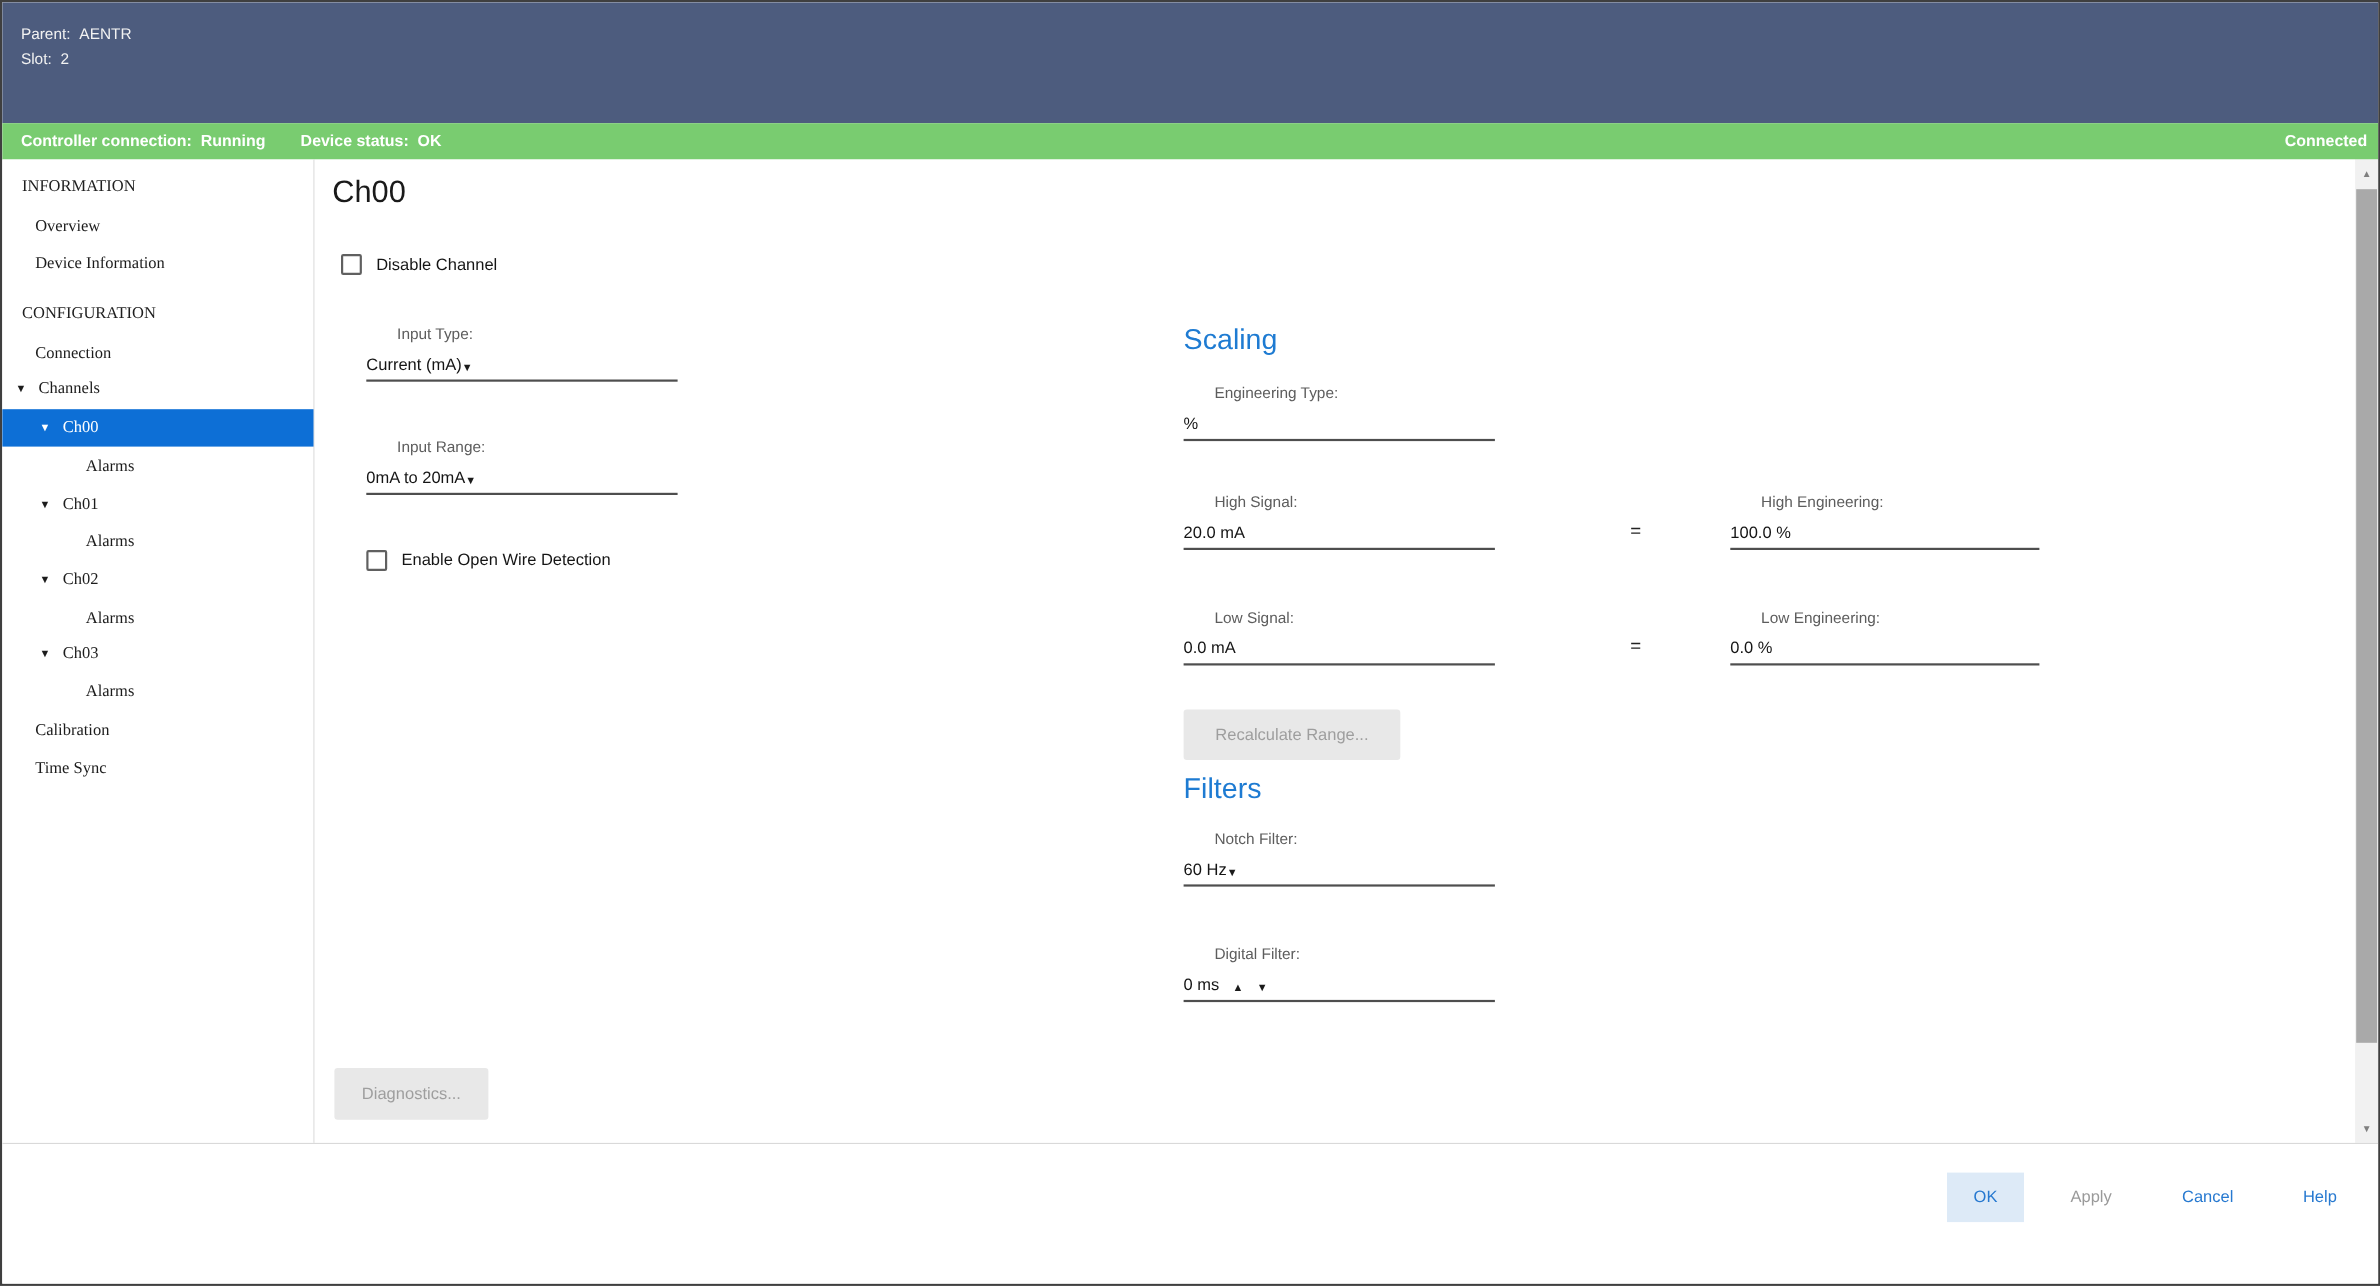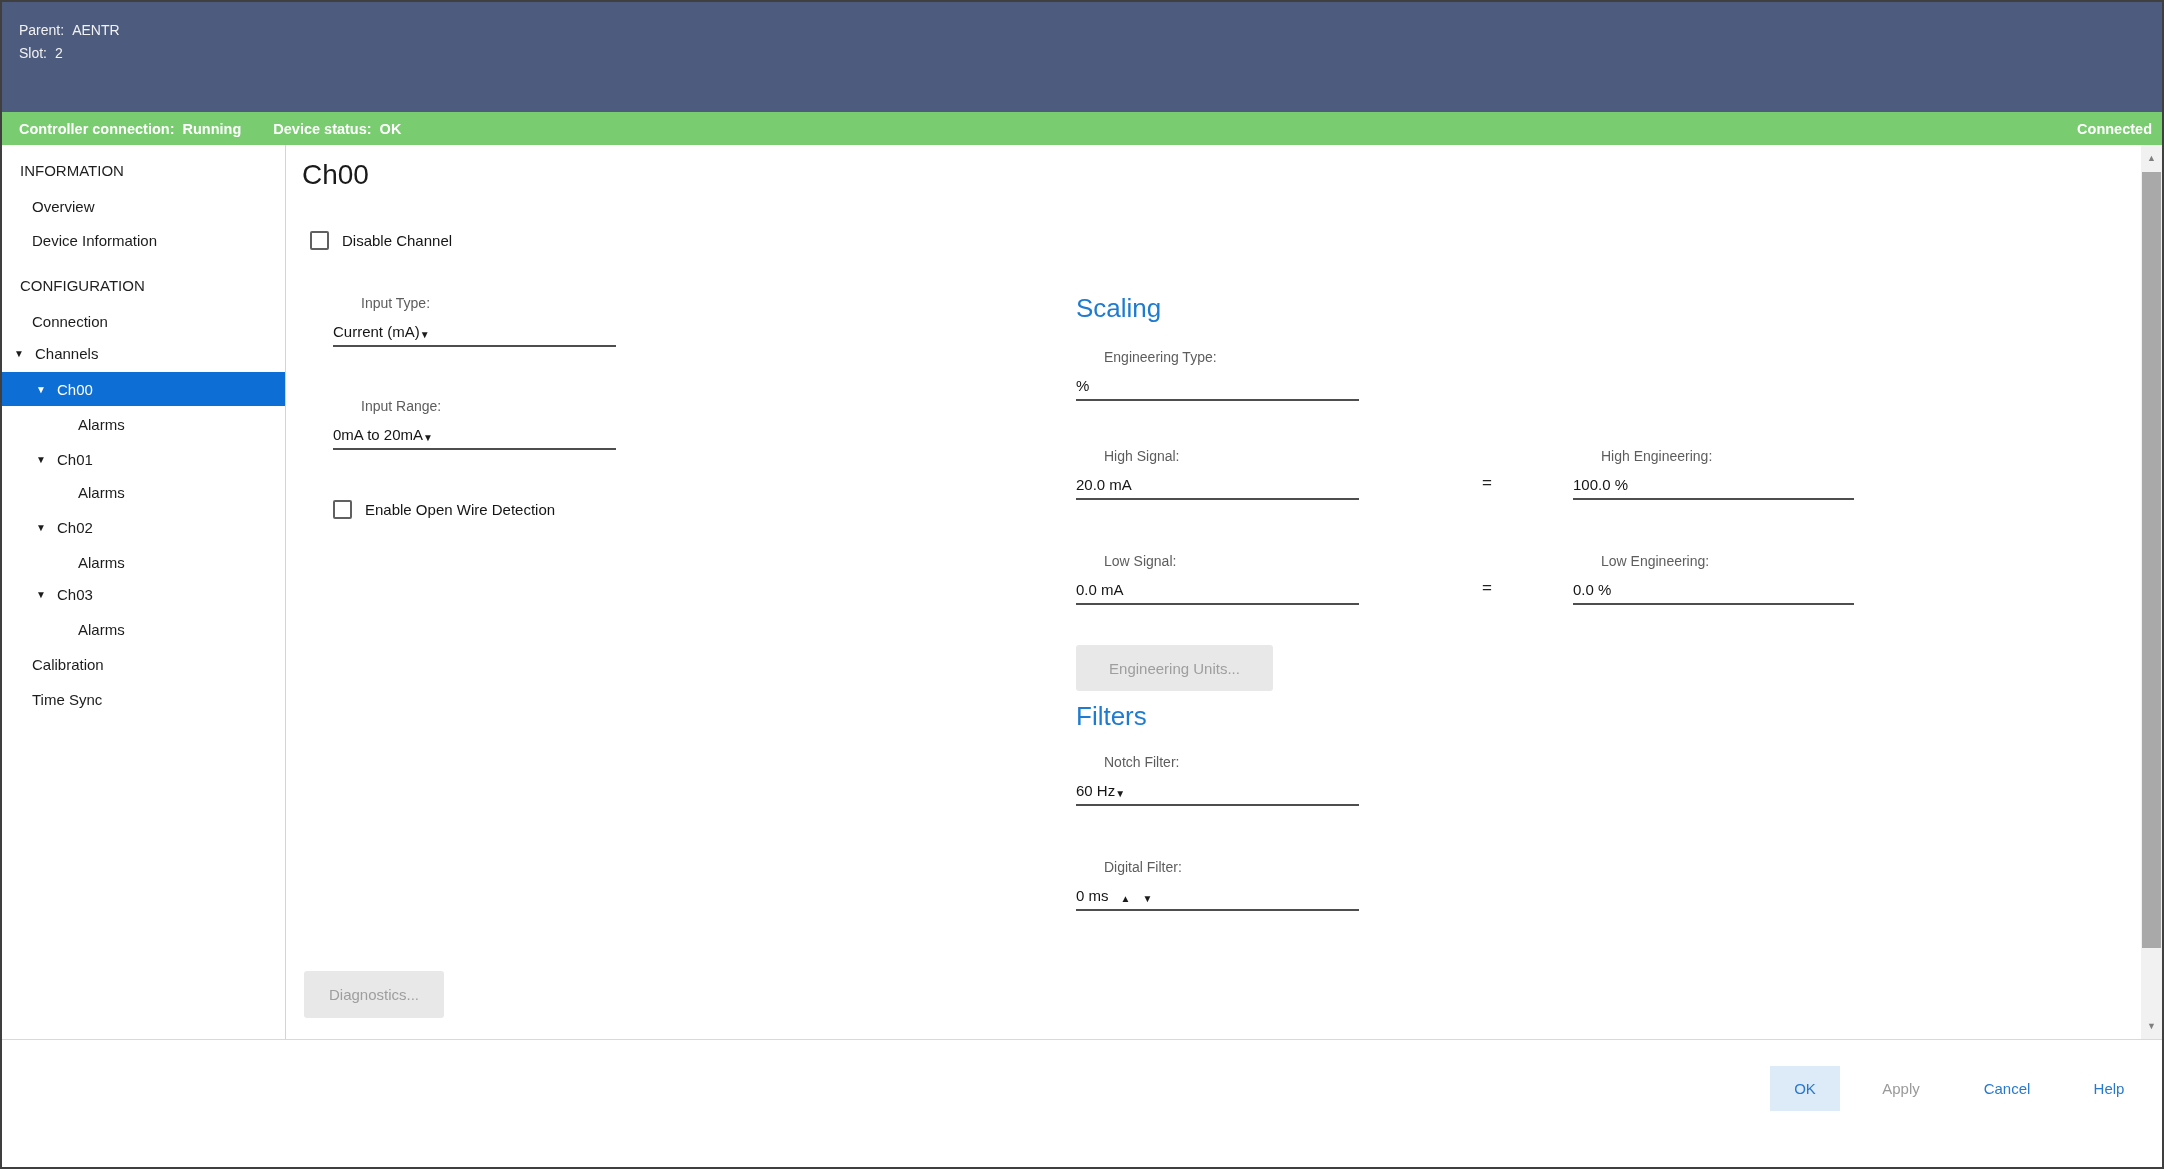--- a/index.html
+++ b/index.html
@@ -28,21 +28,21 @@
   .statusbar .right { margin-left:auto; }
   
   .bodyrow { flex:1 1 auto; display:flex; min-height:0; }
   .sidebar {
     width:284px; flex:0 0 auto; position:relative;
     border-right:1px solid #d4d4d4; background:#fff;
   }
   .srow {
     position:absolute; left:0; right:0; height:30px;
     display:flex; align-items:center; font-size:15px; color:#1c1c1c;
-    white-space:nowrap; cursor:default;
+    white-space:nowrap; cursor:default;font-family:Liberation Serif, serif;
   }
   .srow.sec { padding-left:18px; color:#1f1f1f; }
   .srow.lvl1 { padding-left:30px; }
   .srow.tree { padding-left:12px; }
   .srow.tree2 { padding-left:34px; }
   .srow.lvl3 { padding-left:76px; }
   .srow .tri { font-size:10px; width:21px; color:#1c1c1c; }
   .srow.selected { background:#0d6fd6; color:#fff; height:34px; }
   .srow.selected .tri { color:#fff; }
   
@@ -233,21 +233,21 @@
         </div>
       </div>
       <div class="equals" style="left:1196px; top:433px">=</div>
       <div class="field" style="left:1287px; top:408px; width:281px">
         <div class="f-label">Low Engineering:</div>
         <div class="f-row right">
           <span>0.0 %</span>
         </div>
       </div>
 
-      <button class="gray-btn" style="left:790px; top:500px; width:197px; height:46px">Engineering Units...</button>
+      <button class="gray-btn" style="left:790px; top:500px; width:197px; height:46px">Recalculate Range...</button>
 
       <div class="section-heading" style="left:790px; top:556px">Filters</div>
 
       <div class="field" style="left:790px; top:609px">
         <div class="f-label">Notch Filter:</div>
         <div class="f-row spread">
           <span>60 Hz</span>
           <span class="dd-arrow">▼</span>
         </div>
       </div>

